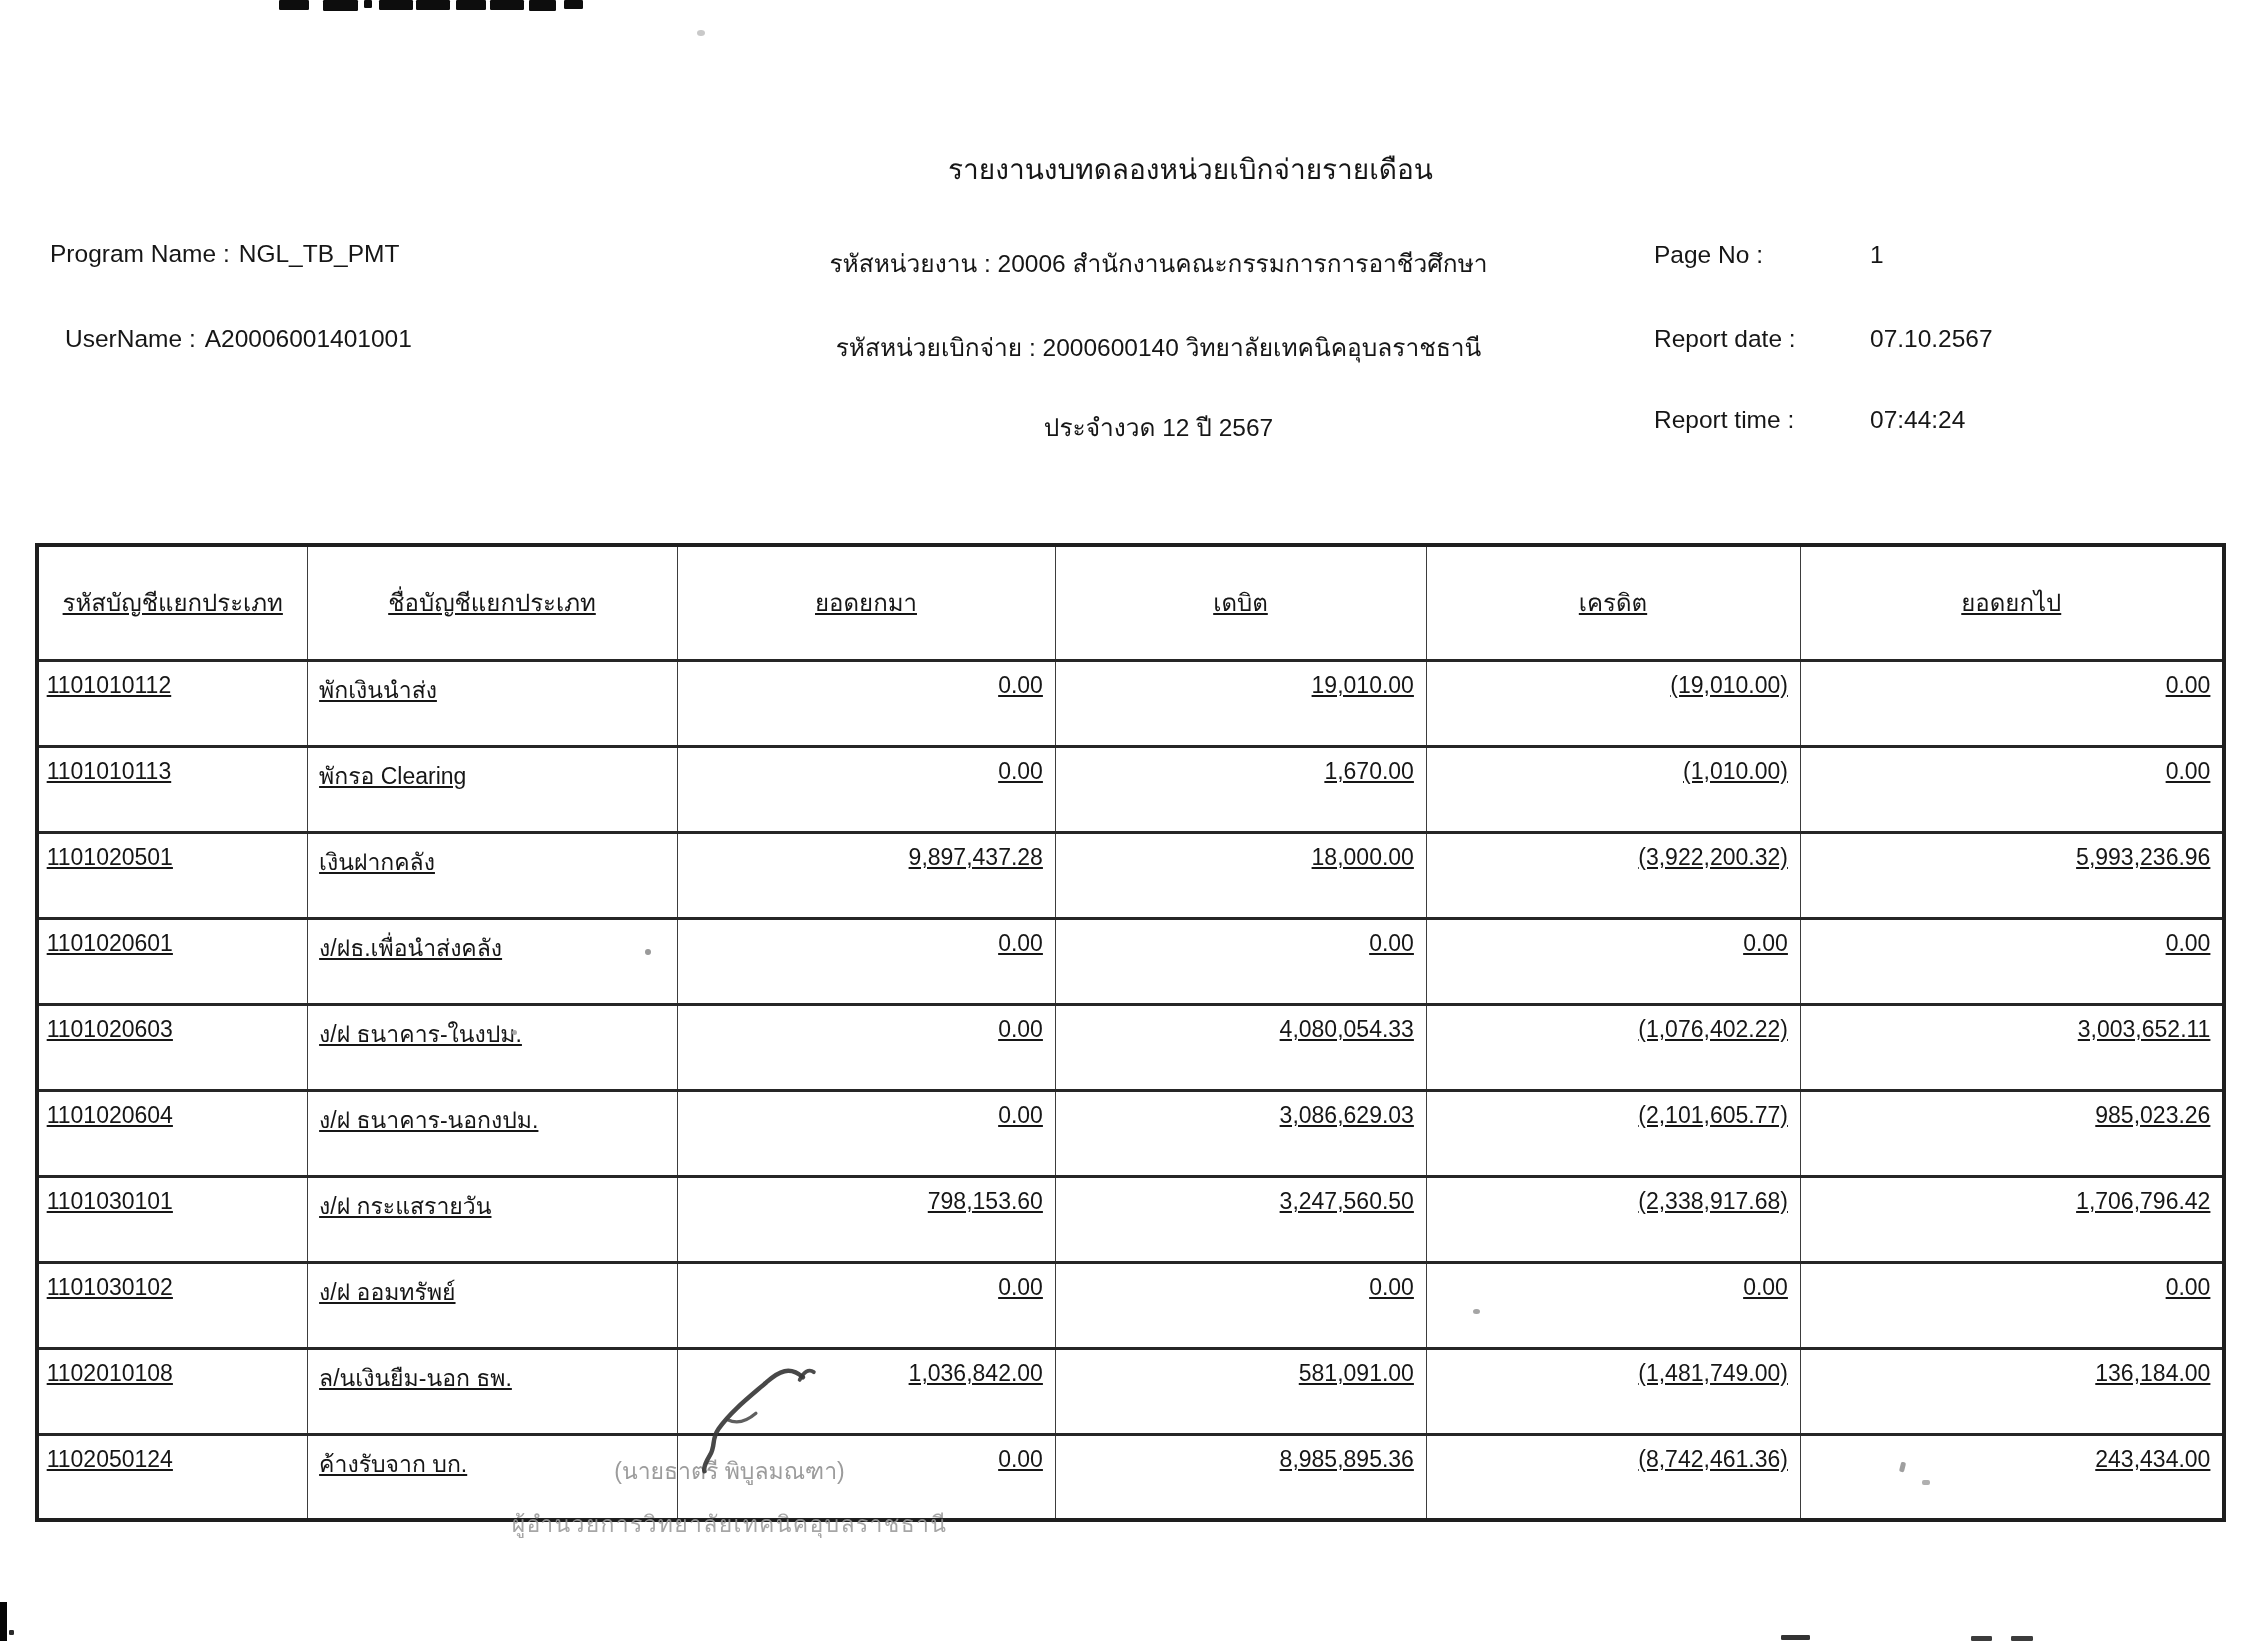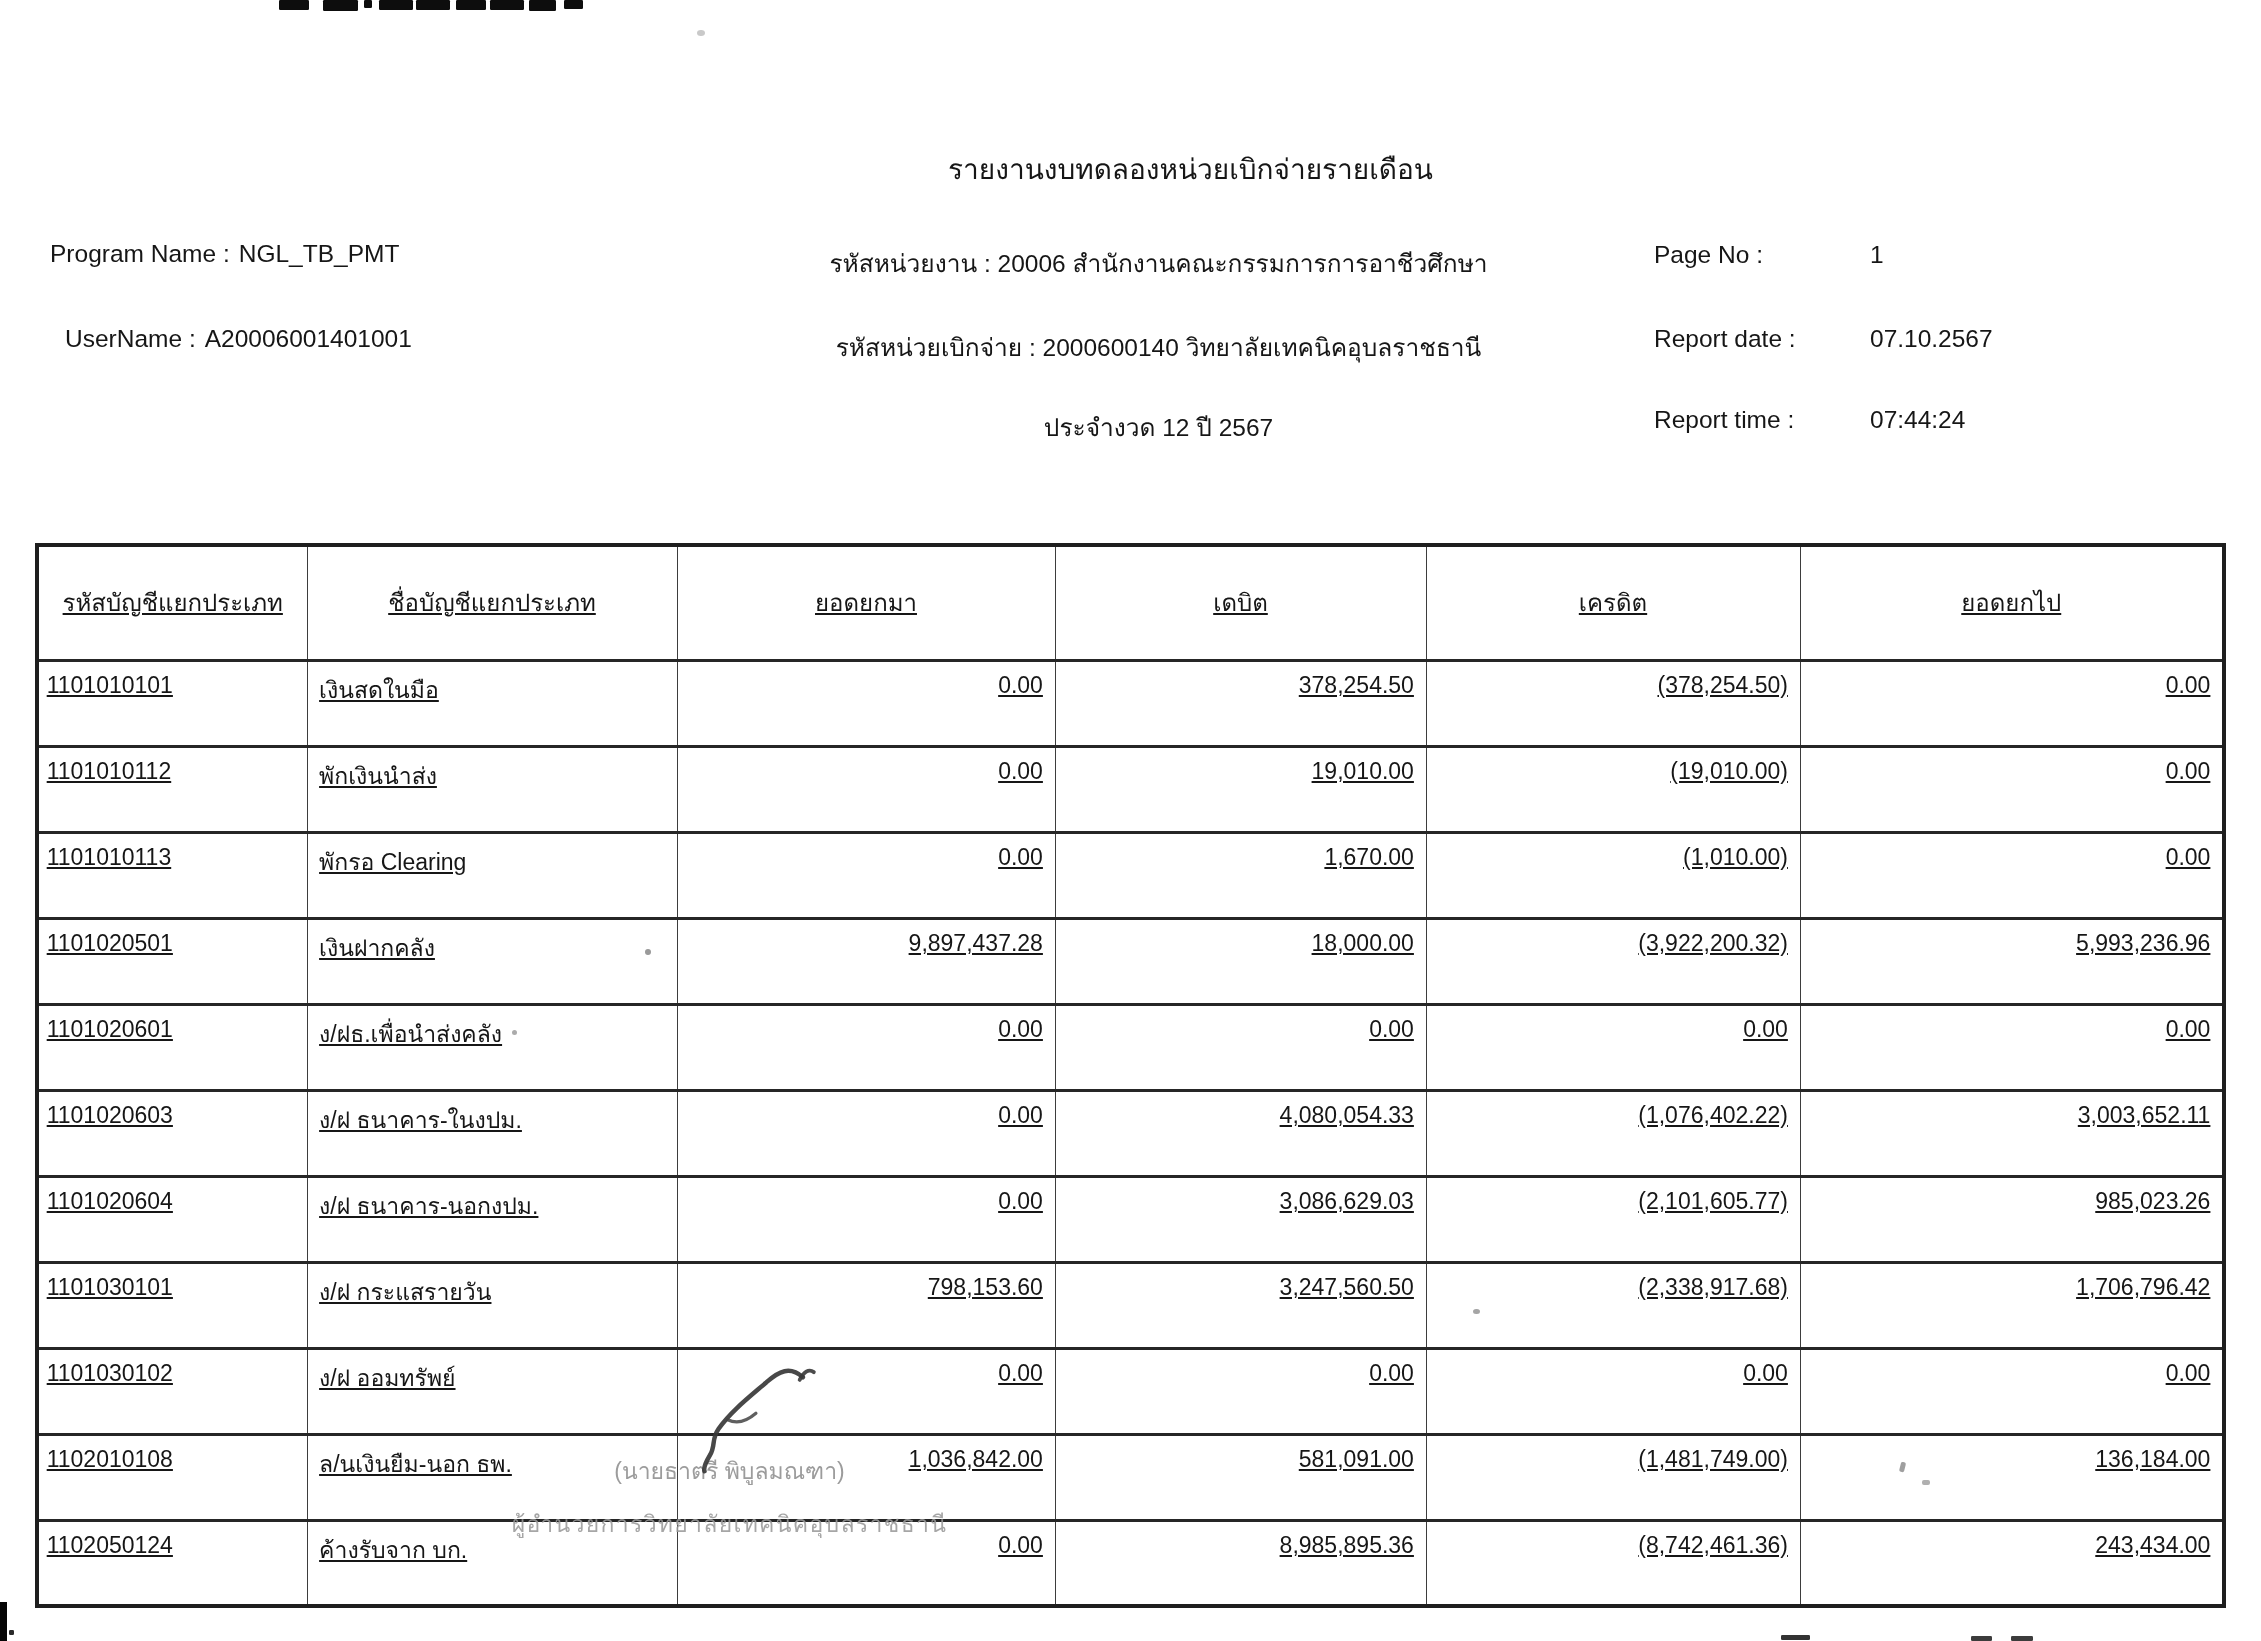--- a/index.html
+++ b/index.html
@@ -106,28 +106,20 @@
         <th>รหัสบัญชีแยกประเภท</th>
         <th>ชื่อบัญชีแยกประเภท</th>
         <th>ยอดยกมา</th>
         <th>เดบิต</th>
         <th>เครดิต</th>
         <th>ยอดยกไป</th>
       </tr>
     </thead>
     <tbody>
         <tr>
-          <td class="code">1101010101</td>
-          <td class="txt">เงินสดในมือ</td>
-          <td class="num">0.00</td>
-          <td class="num">378,254.50</td>
-          <td class="num">(378,254.50)</td>
-          <td class="num">0.00</td>
-        </tr>
-        <tr>
           <td class="code">1101010112</td>
           <td class="txt">พักเงินนำส่ง</td>
           <td class="num">0.00</td>
           <td class="num">19,010.00</td>
           <td class="num">(19,010.00)</td>
           <td class="num">0.00</td>
         </tr>
         <tr>
           <td class="code">1101010113</td>
           <td class="txt">พักรอ Clearing</td>

